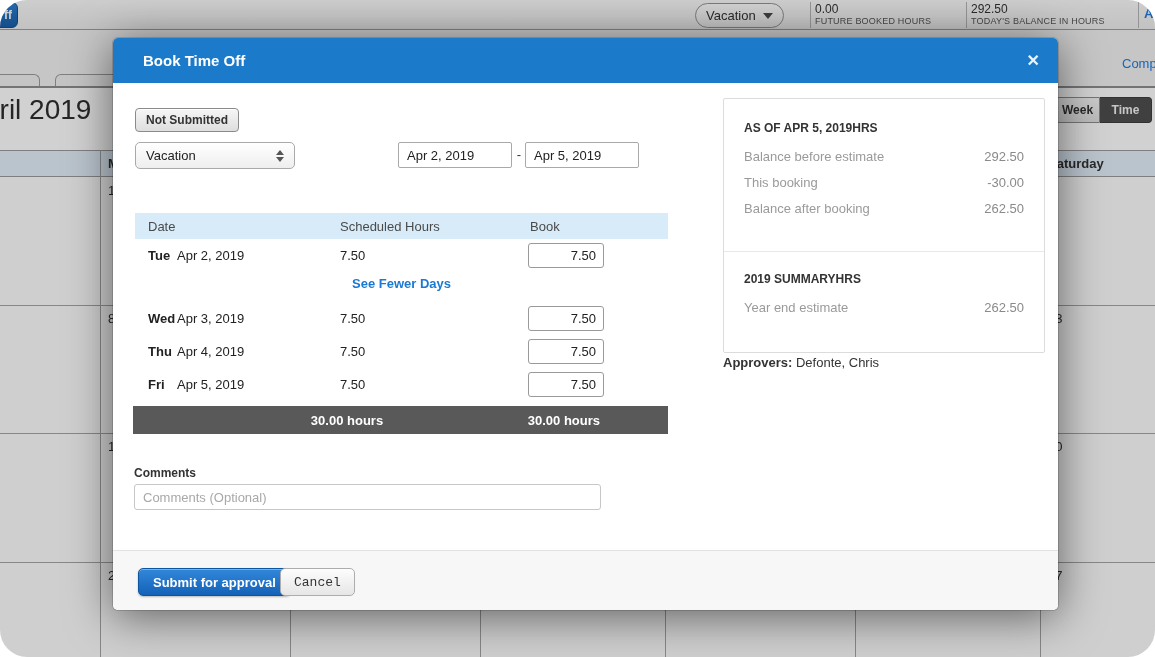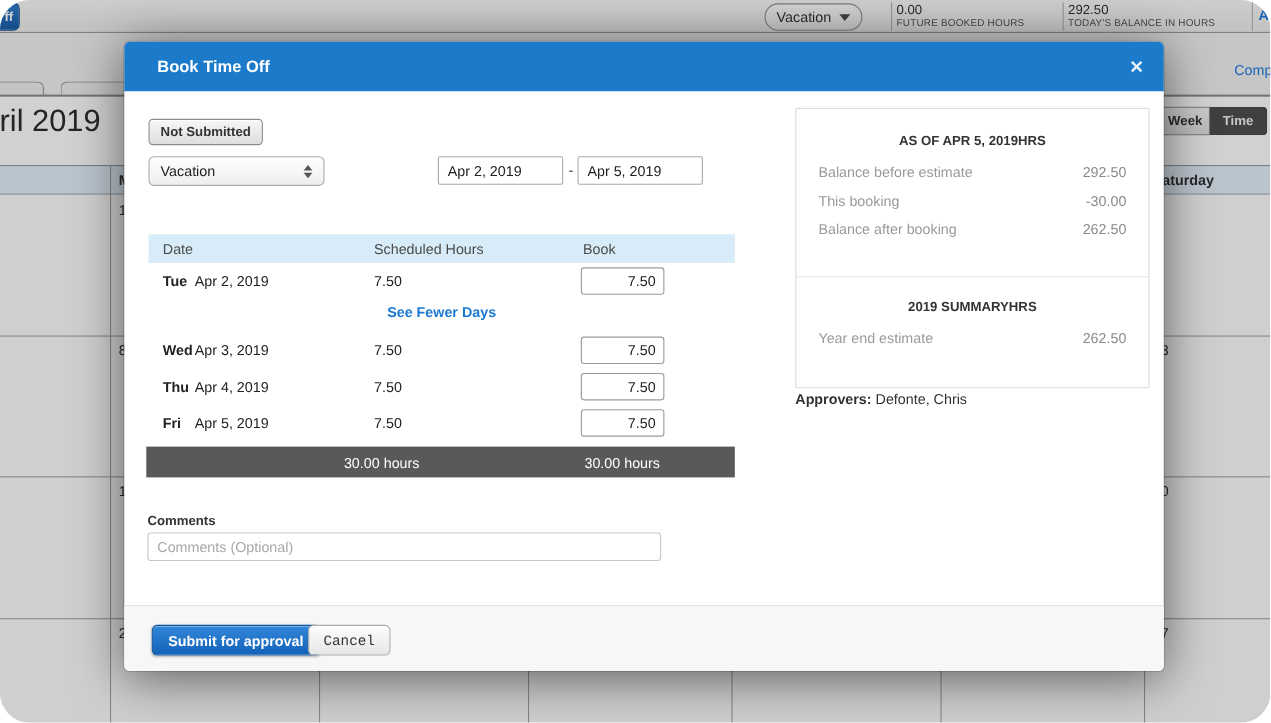--- a/index.html
+++ b/index.html
@@ -84,21 +84,21 @@
   .tbl-row .day { position:absolute; left:13px; top:5px; font-weight:bold; }
   .tbl-row .date { position:absolute; left:42px; top:5px; }
   .tbl-row .sched { position:absolute; left:205px; top:5px; }
   .book-input { position:absolute; left:393px; top:0; width:76px; height:25px; border:1px solid #9a9a9a;
     border-radius:3px; font-size:13px; color:#222; text-align:right; padding:0 7px; font-family:"Liberation Sans",sans-serif; }
 
   .see-fewer { position:absolute; left:22px; top:238px; width:533px; text-align:center;
     font-size:13px; font-weight:bold; color:#1a79d2; cursor:pointer; }
 
   .total-bar { position:absolute; left:20px; top:368px; width:535px; height:28px; background:#595959; }
-  .total-bar span { position:absolute; top:7px; font-size:13px; font-weight:normal; color:#fff; }
+  .total-bar span { position:absolute; top:7px; font-size:13px; font-weight:bold; color:#fff; }
   .total-sched { left:154px; width:120px; text-align:center; }
   .total-book { right:68px; text-align:right; }
 
   .comments-label { position:absolute; left:21px; top:428px; font-size:12px; font-weight:bold; color:#333; }
   .comments-input { position:absolute; left:21px; top:446px; width:467px; height:26px; border:1px solid #c7c7c7;
     border-radius:3px; font-size:13px; color:#333; padding:0 8px; font-family:"Liberation Sans",sans-serif; }
   .comments-input::placeholder { color:#a8a8a8; }
 
   .modal-footer { position:absolute; left:0; top:512px; width:100%; height:60px; background:#f7f7f7;
     border-top:1px solid #e2e2e2; border-radius:0 0 5px 5px; }
@@ -107,21 +107,21 @@
     box-shadow:inset 0 1px 0 rgba(255,255,255,.35), 0 1px 2px rgba(0,0,0,.25);
     font-size:13px; font-weight:bold; color:#fff; cursor:pointer; font-family:"Liberation Sans",sans-serif; }
   .btn-cancel { position:absolute; left:167px; top:17px; height:28px; padding:0 13px;
     background:linear-gradient(#fdfdfd,#e6e6e6); border:1px solid #adadad; border-radius:5px;
     font-size:13px; color:#333; cursor:pointer; font-family:Liberation Mono, monospace; }
 
   .summary-card { position:absolute; left:610px; top:60px; width:322px; background:#fff;
     border:1px solid #dcdcdc; border-radius:2px; }
   .card-section { padding:22px 20px 10px 20px; }
   .card-section.second { border-top:1px solid #e8e8e8; padding:20px 20px 26px 20px; }
-  .card-head { display:flex; justify-content:center; font-size:12px; font-weight:bold; color:#333; margin-bottom:14px; }
+  .card-head { display:flex; justify-content:flex-start; font-size:12px; font-weight:bold; color:#333; margin-bottom:14px; }
   .card-row { display:flex; justify-content:space-between; font-size:13px; margin-bottom:11px; }
   .card-row .lbl { color:#9a9a9a; }
   .card-row .val { color:#8a8a8a; }
   .card-section .spacer { height:14px; }
 
   .approvers { position:absolute; left:610px; top:317px; font-size:13px; color:#333; }
   .approvers .lbl { font-weight:bold; }
 </style>
 </head>
 <body>

